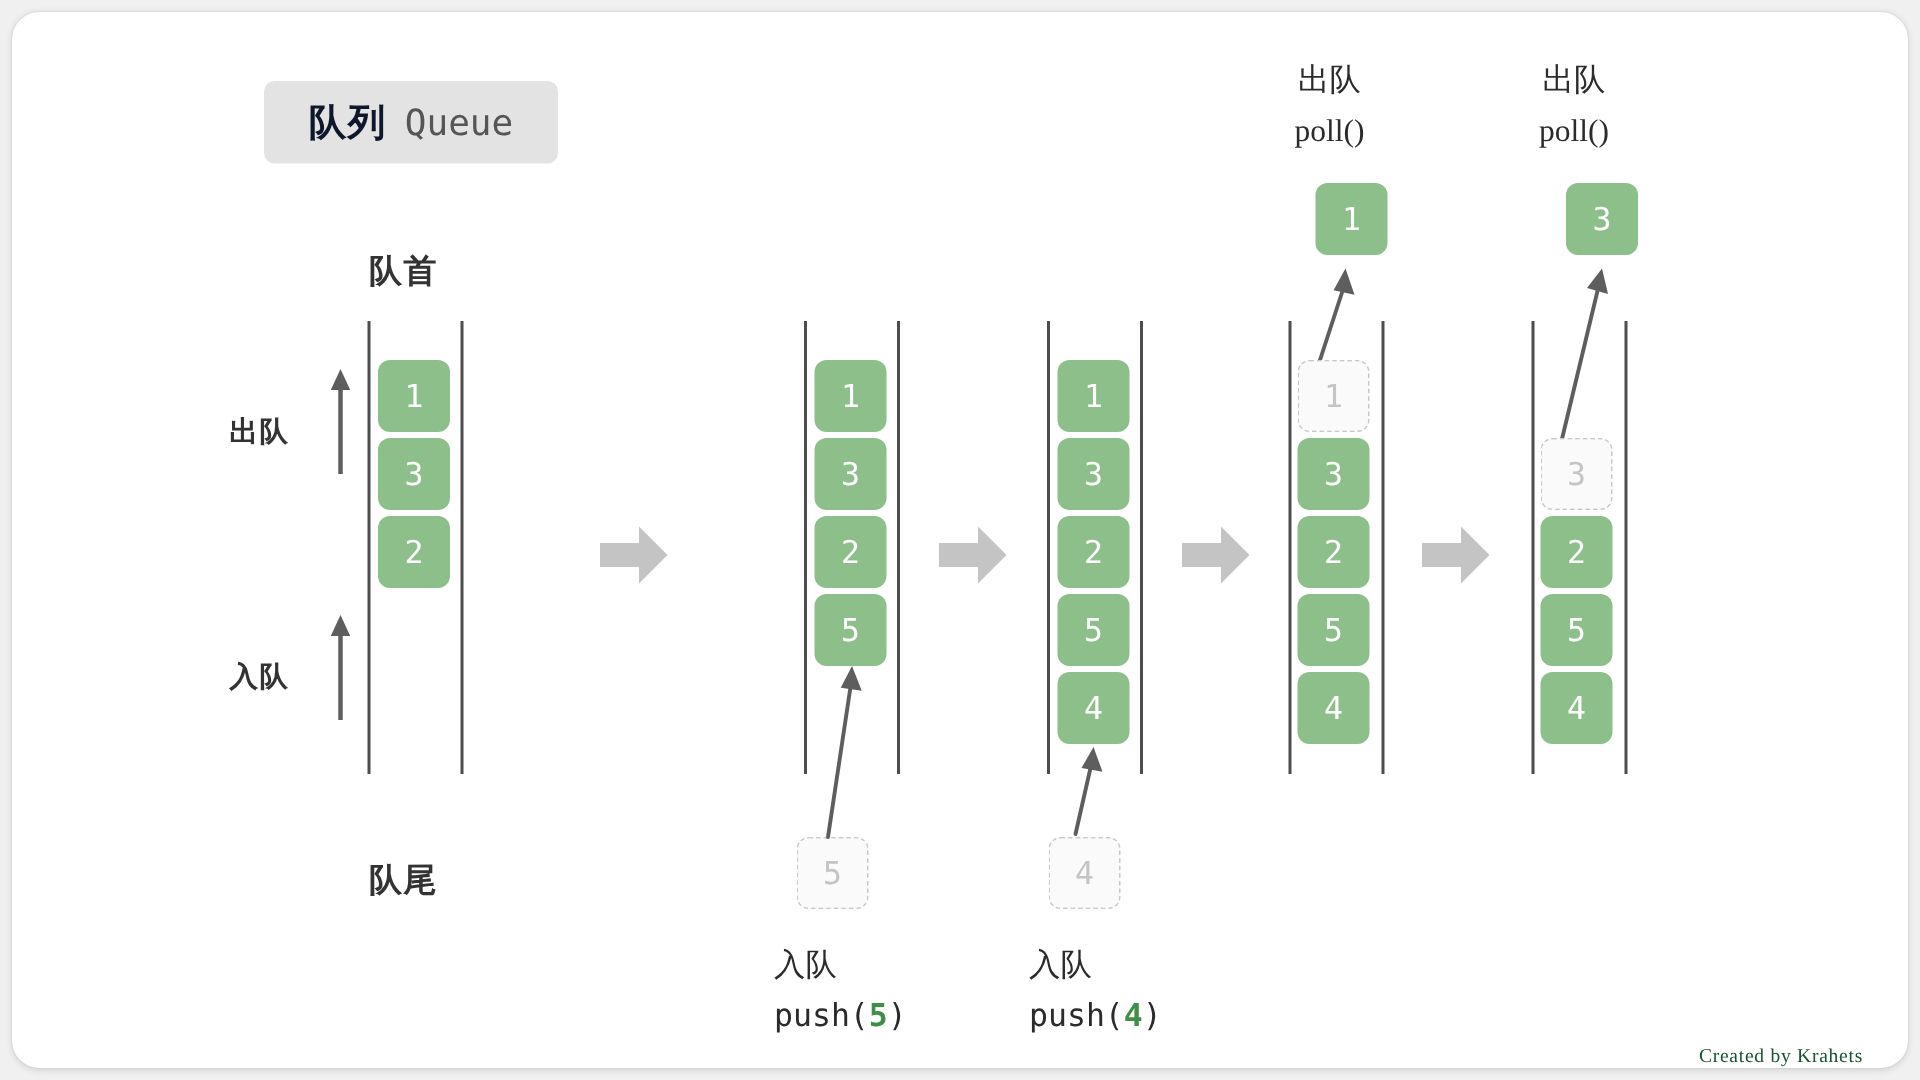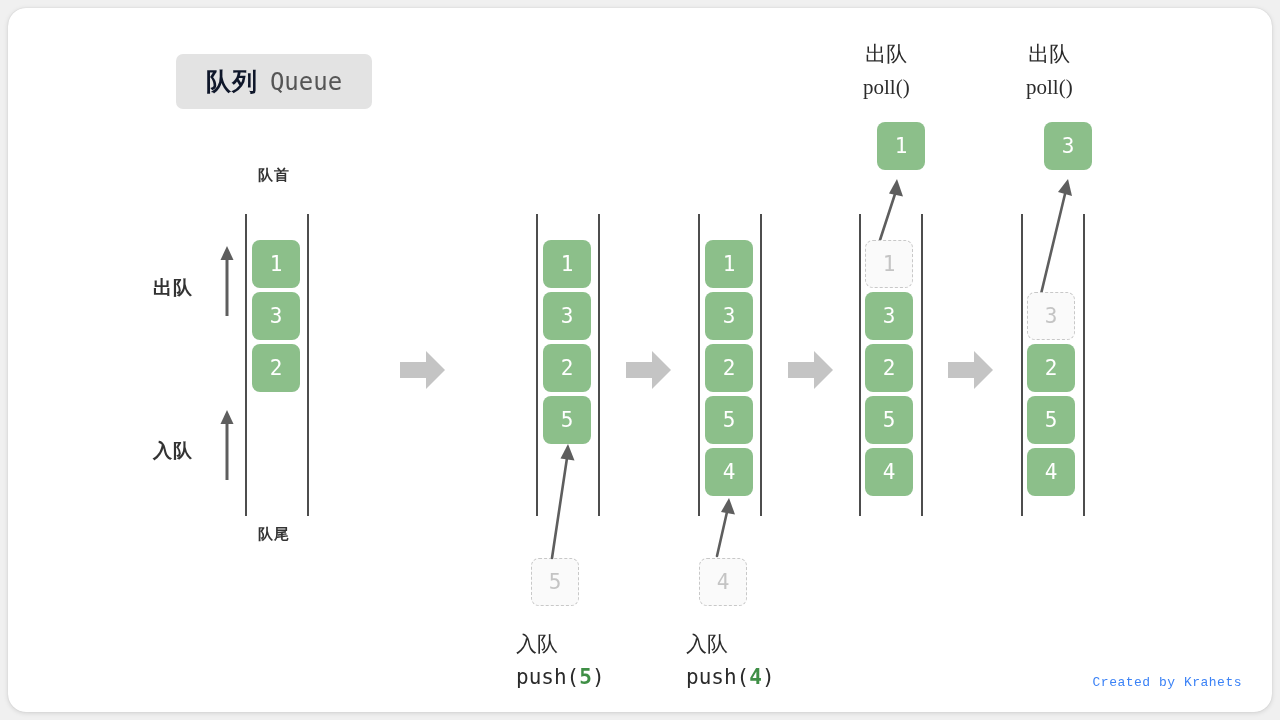--- a/index.html
+++ b/index.html
@@ -45,26 +45,25 @@
   }
   #title-badge .en {
     font-family: "DejaVu Sans Mono", monospace;
     font-size: 24px;
     color: #555555;
     margin-left: 12px;
   }
 
   
   .end-label {
-    font-size: 15px;
+    font-size: 22px;
     font-weight: bold;
     color: #333333;
     letter-spacing: 1px;
     white-space: nowrap;
-    margin-left: 12px;
   }
 
   
   .side-op {
     font-size: 19px;
     font-weight: bold;
     color: #333333;
     letter-spacing: 1px;
     white-space: nowrap;
   }
@@ -115,41 +114,41 @@
     font-size: 21px;
     color: #2b2b2b;
     line-height: 1.55;
     text-align: center;
     white-space: nowrap;
   }
   .top-caption .mono { font-family: Liberation Serif, serif; }
 
   
   #watermark {
-    right: 30px; bottom: 22px;
-    font-family: Liberation Mono, monospace;
+    right: 30px; bottom: 0;
+    font-family: Liberation Serif, serif;
     font-size: 13px;
-    color: #3b82f6;
+    color: #14532d;
     letter-spacing: 0.5px;
   }
   svg { overflow: visible; display: block; }
 </style>
 </head>
 <body>
 
 <div id="root">
   <div id="card" class="abs">
 
     <div id="title-badge" class="abs">
       <span class="cn">队列</span>
       <span class="en">Queue</span>
     </div>
 
     <div class="abs end-label" style="left:238px; top:158px;">队首</div>
-    <div class="abs end-label" style="left:238px; top:517px;font-family:Liberation Mono, monospace;">队尾</div>
+    <div class="abs end-label" style="left:238px; top:564px;font-family:Liberation Mono, monospace;">队尾</div>
 
     <div class="abs side-op" style="left:145px; top:267px;">出队</div>
     <div class="abs" style="left:210px; top:238px;">
       <svg width="18" height="72" viewBox="0 0 18 72">
         <line x1="9" y1="70" x2="9" y2="12" stroke="#5e5e5e" stroke-width="3"></line>
         <polygon points="9,0 2.5,14 15.5,14" fill="#5e5e5e"></polygon>
       </svg>
     </div>
 
     <div class="abs side-op" style="left:145px; top:430px;">入队</div>

